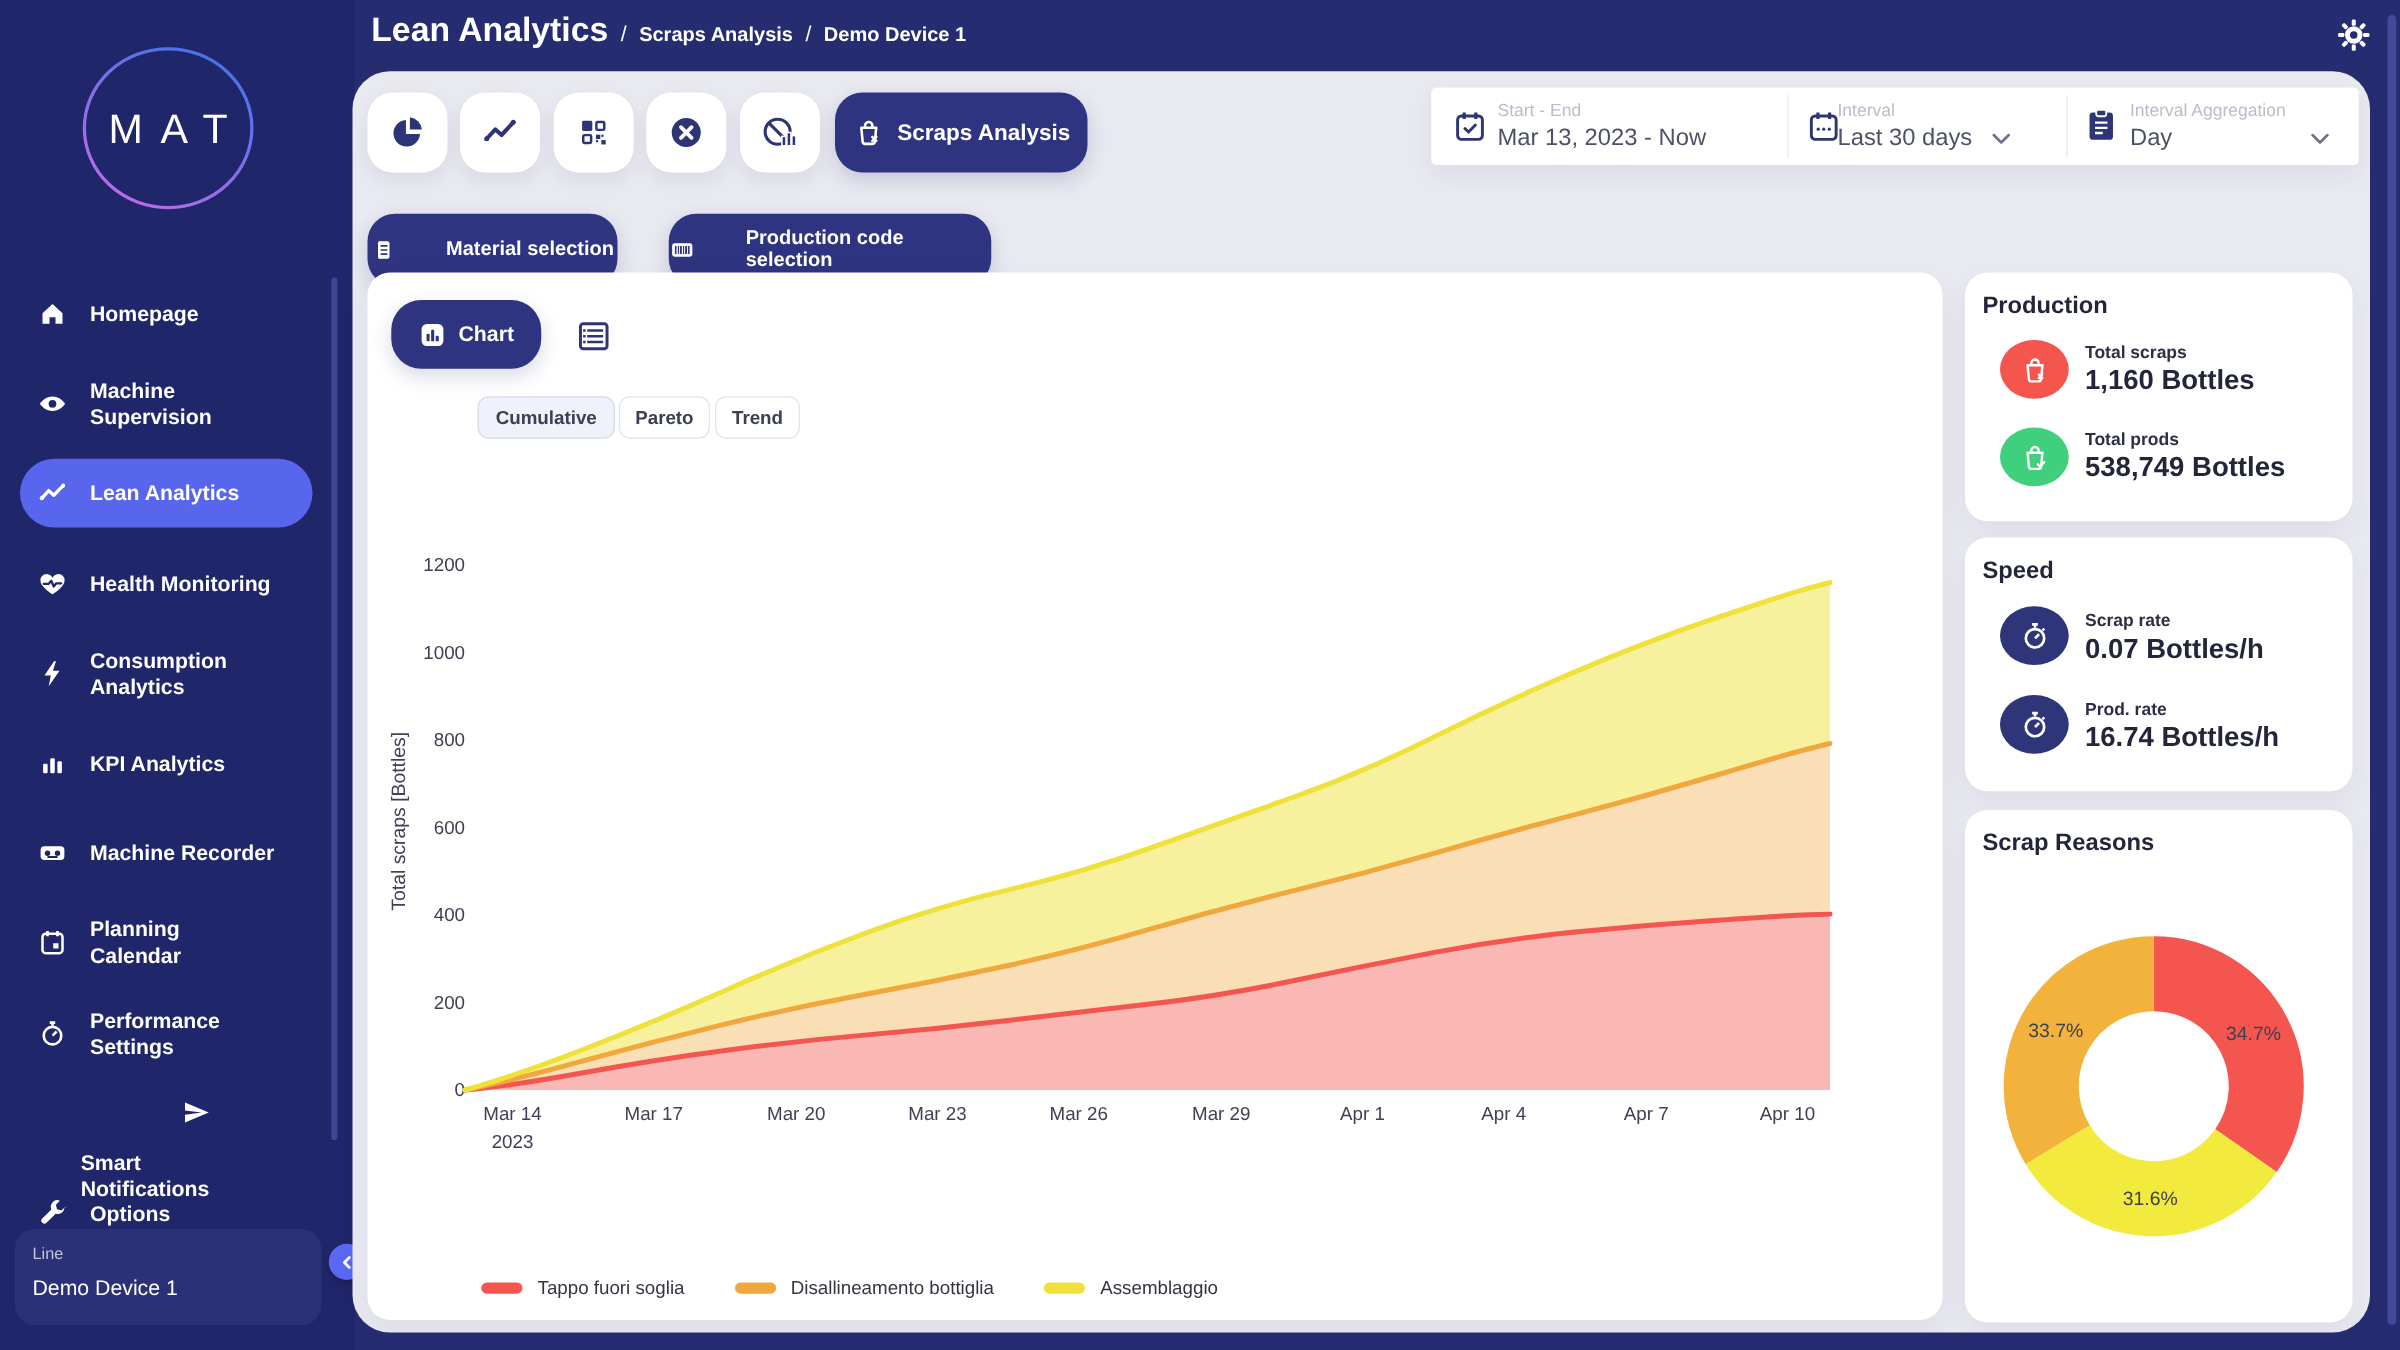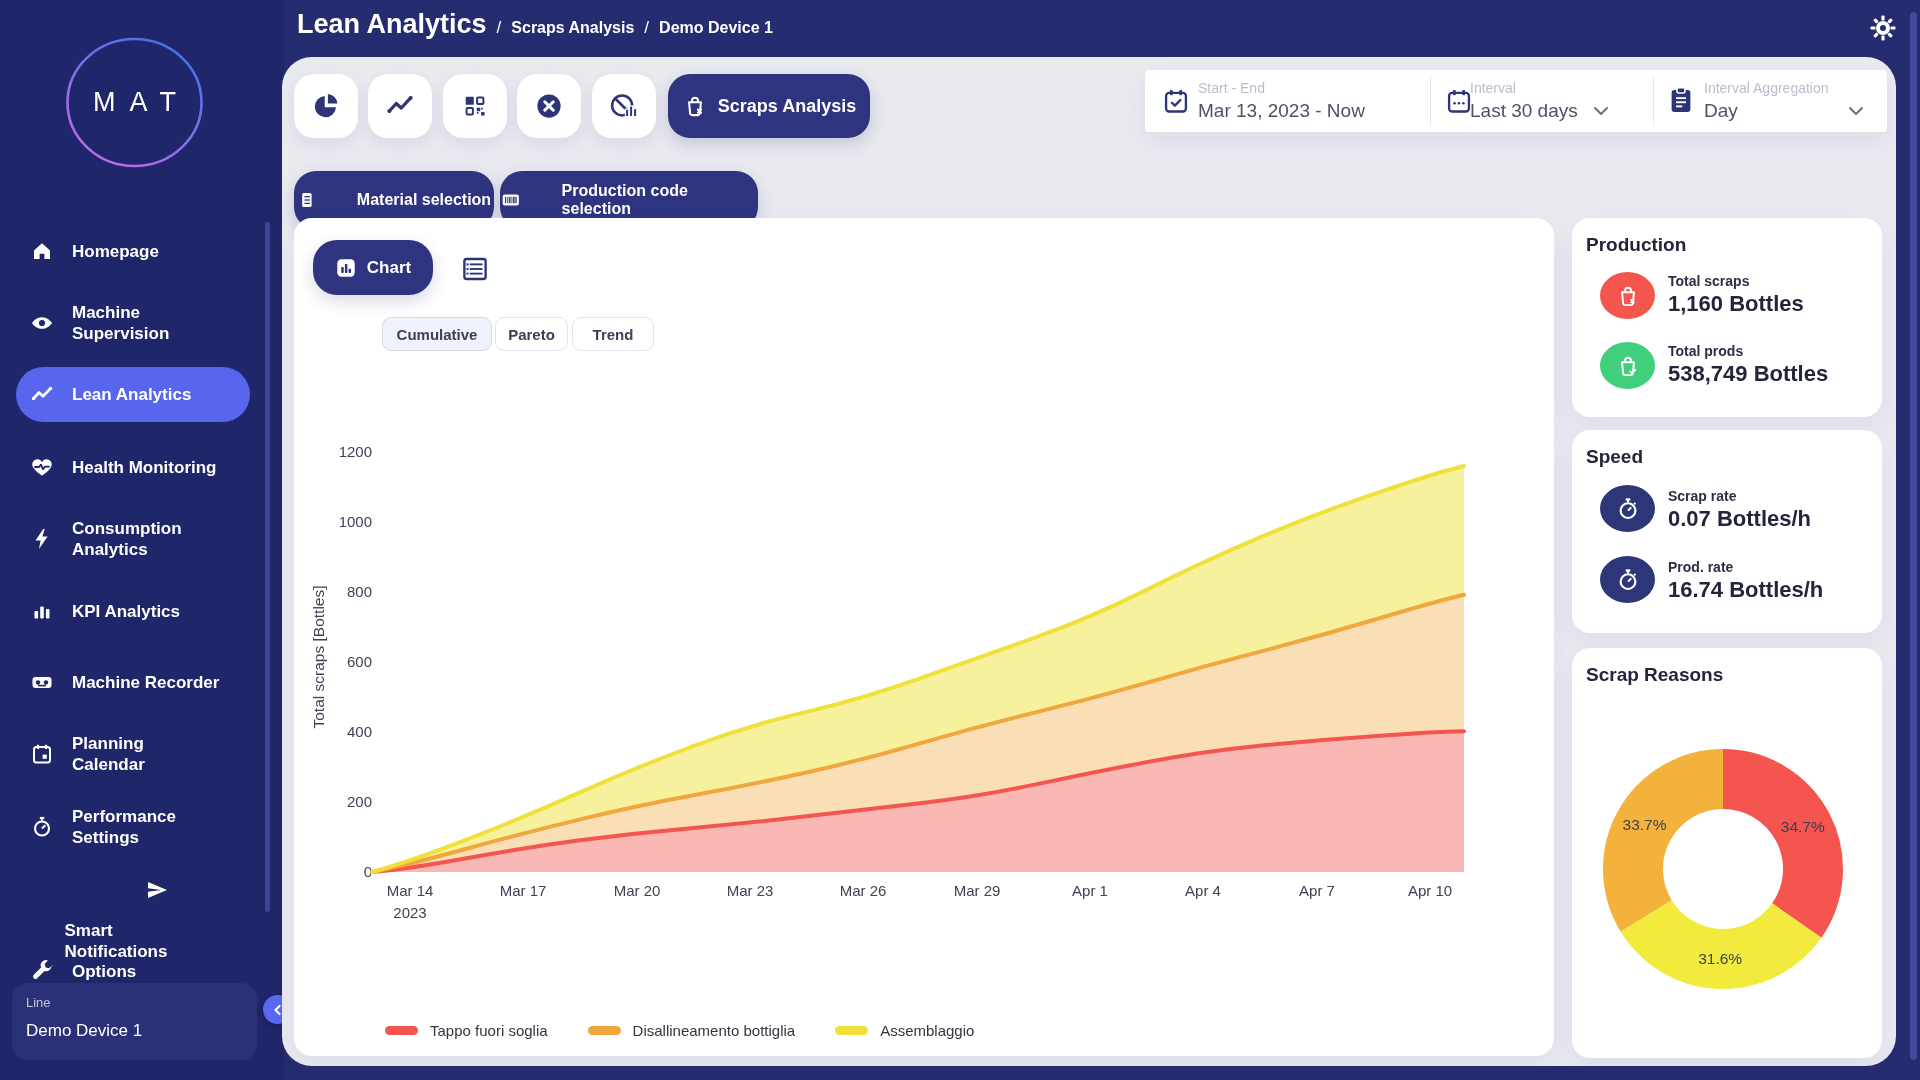--- a/index.html
+++ b/index.html
@@ -6,21 +6,21 @@
   html,body { width:1920px; height:1080px; overflow:hidden; }
   body { font-family:"Liberation Sans", sans-serif; background:#262c70; }
   .page { position:relative; width:1920px; height:1080px; background:#262c70; }
   .abs { position:absolute; }
 
   
   .sidebar { left:0; top:0; width:284px; height:1080px; background:#20266a; }
   .logo-wrap { left:65px; top:37px; width:139px; height:131px; }
   .logo-text { position:absolute; left:0; top:0; width:100%; height:100%;
     display:flex; align-items:center; justify-content:center;
-    color:#fff; font-size:27px; letter-spacing:14px; text-indent:14px; font-weight:400; }
+    color:#fff; font-size:33px; letter-spacing:14px; text-indent:14px; font-weight:400; }
   .nav-item { left:0; width:284px; display:flex; align-items:center; gap:18px; padding-left:30px;
     color:#fff; cursor:pointer; }
   .nav-item .nav-label { font-size:17px; font-weight:700; line-height:21px; white-space:pre-line; width:185px; }
   .nav-icon { width:24px; height:24px; flex:0 0 24px; }
   .nav-active { left:16px; width:234px; height:55px; border-radius:28px; background:#5866ee;
     padding-left:14px; }
   .sb-scroll { left:265px; top:222px; width:5px; height:690px; border-radius:3px; background:#3e4694; }
   .device-card { left:12px; top:983px; width:245px; height:77px; border-radius:16px; background:#2b3177; cursor:pointer; }
   .device-label { position:absolute; left:14px; top:12px; font-size:13px; color:#c3c6db; }
   .device-value { position:absolute; left:14px; top:38px; font-size:17px; color:#fff; }
@@ -41,21 +41,21 @@
   .view-btn { top:74px; width:64px; height:64px; border-radius:20px; background:#fff;
     box-shadow:0 6px 16px rgba(38,44,112,.08); display:flex; align-items:center; justify-content:center; cursor:pointer; }
   .pill { background:#2e3480; color:#fff; display:flex; align-items:center; justify-content:center;
     gap:10px; cursor:pointer; box-shadow:0 6px 16px rgba(38,44,112,.18); }
   .pill span { font-weight:700; }
   .scraps-pill { left:668px; top:74px; width:202px; height:64px; border-radius:22px; }
   .scraps-pill span { font-size:18px; }
   .sel-pill { top:171px; height:58px; border-radius:22px;gap:40px; }
   .sel-pill span { font-size:16px; }
   .mat-pill { left:294px; width:200px; }
-  .prod-pill { left:500px; width:258px;align-items:center; }
+  .prod-pill { left:535px; width:258px;align-items:center; }
 
   
   .filter-card { left:1145px; top:70px; width:742px; height:62px; background:#fff; border-radius:4px;
     box-shadow:0 8px 20px rgba(38,44,112,.07); }
   .f-divider { position:absolute; top:6px; width:1px; height:50px; background:#e7e8ef; }
   .f-label { position:absolute; font-size:14px; color:#b9bdcb; }
   .f-value { position:absolute; font-size:19px; color:#4d5166; }
   .chev { position:absolute; width:16px; height:10px; cursor:pointer; }
 
   
@@ -66,21 +66,21 @@
   .chart-btn { position:absolute; left:19px; top:22px; width:120px; height:55px; border-radius:24px; }
   .chart-btn span { font-size:17px; }
   .table-icon-btn { position:absolute; left:166px; top:36px; width:30px; height:30px; cursor:pointer; }
 
   .tab { position:absolute; top:99px; height:34px; border-radius:9px; display:flex; align-items:center;
     justify-content:center; font-size:15px; font-weight:700; color:#3c4054; cursor:pointer;
     background:#fff; border:1px solid #e3e5ee; }
   .tab.active { background:#eff2fa; border:1px solid #d6dae8; }
   .tab-cumulative { left:88px; width:110px; }
   .tab-pareto { left:201px; width:73px; }
-  .tab-trend { left:278px; width:82px;justify-content:center; }
+  .tab-trend { left:278px; width:68px;justify-content:center; }
 
   .legend { position:absolute; left:91px; top:804px; display:flex; align-items:center; gap:12px; }
   .legend .sw { width:33px; height:9px; border-radius:5px; display:inline-block; }
   .legend .lt { font-size:15px; color:#33363f; margin-right:28px; }
 
   .stat-circle { position:absolute; left:28px; width:55px; height:47px; border-radius:50%;
     display:flex; align-items:center; justify-content:center; }
   .stat-label { position:absolute; left:96px; font-size:14px; font-weight:700; color:#2c2f44; }
   .stat-value { position:absolute; left:96px; font-size:22px; font-weight:700; color:#23263a; }
 

